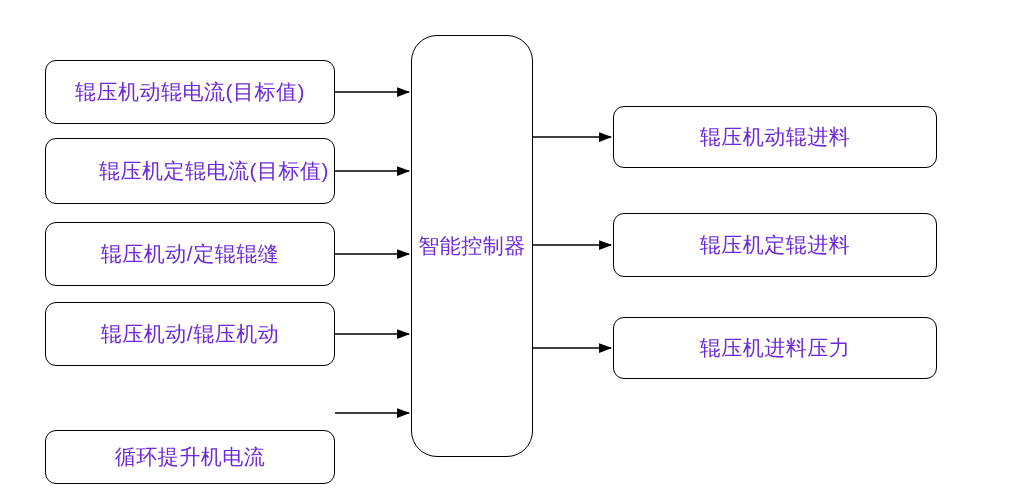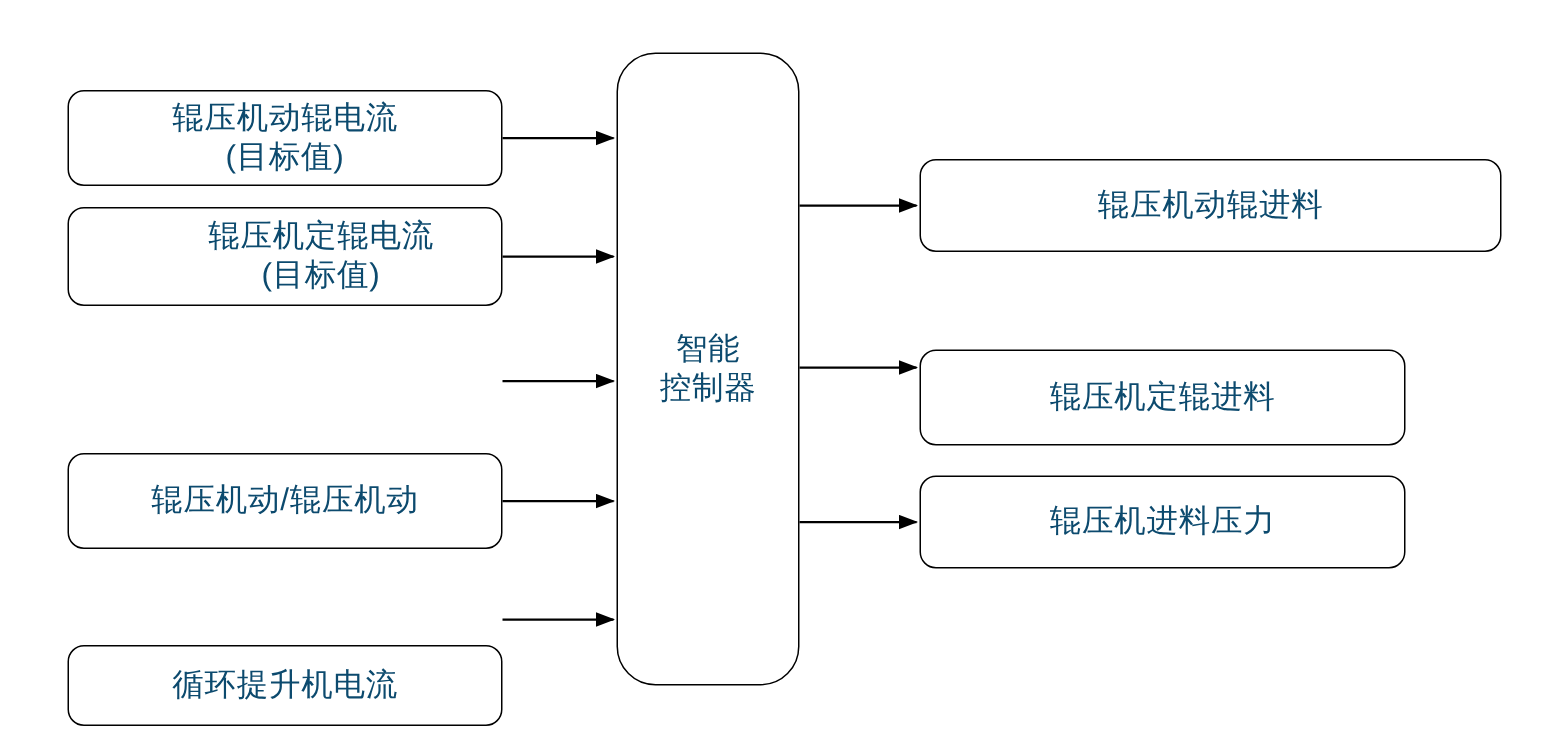--- a/index.html
+++ b/index.html
@@ -23,25 +23,25 @@
     height: 493px;
     pointer-events: none;
   }
   .box {
     position: absolute;
     box-sizing: border-box;
     background: #ffffff;
     border: 1.5px solid #000000;
     border-radius: 11px;
     display: flex;
-    flex-direction: column;
+    flex-direction: row;
     align-items: center;
     justify-content: center;
     text-align: center;
-    color: #0c4a6e;
+    color: #6d28d9;
     font-size: 21px;
     line-height: 1.24;
     letter-spacing: 0.5px;
   }
   .box.controller {
     border-radius: 28px;
   }
   .box span {
     display: block;
     white-space: nowrap;
@@ -71,39 +71,42 @@
   <div class="box" style="left:45px; top:60px; width:290px; height:64px;">
     <span>辊压机动辊电流</span>
     <span>(目标值)</span>
   </div>
 
   <div class="box" style="left:45px; top:138px; width:290px; height:66px;padding-left:48px;">
     <span>辊压机定辊电流</span>
     <span>(目标值)</span>
   </div>
 
+  <div class="box" style="left:45px; top:222px; width:290px; height:64px;">
+    <span>辊压机动/定辊辊缝</span>
+  </div>
 
   <div class="box" style="left:45px; top:302px; width:290px; height:64px;">
     <span>辊压机动/辊压机动</span>
   </div>
 
   <div class="box" style="left:45px; top:382px; width:290px; height:54px;margin-top:48px;">
     <span>循环提升机电流</span>
   </div>
 
   <div class="box controller" style="left:411px; top:35px; width:122px; height:422px;border-radius:26px;">
     <span>智能</span>
     <span>控制器</span>
   </div>
 
-  <div class="box" style="left:613px; top:106px; width:388px; height:62px;">
+  <div class="box" style="left:613px; top:106px; width:324px; height:62px;">
     <span>辊压机动辊进料</span>
   </div>
 
-  <div class="box" style="left:613px; top:213px; width:324px; height:64px;margin-top:20px;">
+  <div class="box" style="left:613px; top:213px; width:324px; height:64px;">
     <span>辊压机定辊进料</span>
   </div>
 
   <div class="box" style="left:613px; top:317px; width:324px; height:62px;">
     <span>辊压机进料压力</span>
   </div>
 
 </div>
 
 </body></html>

